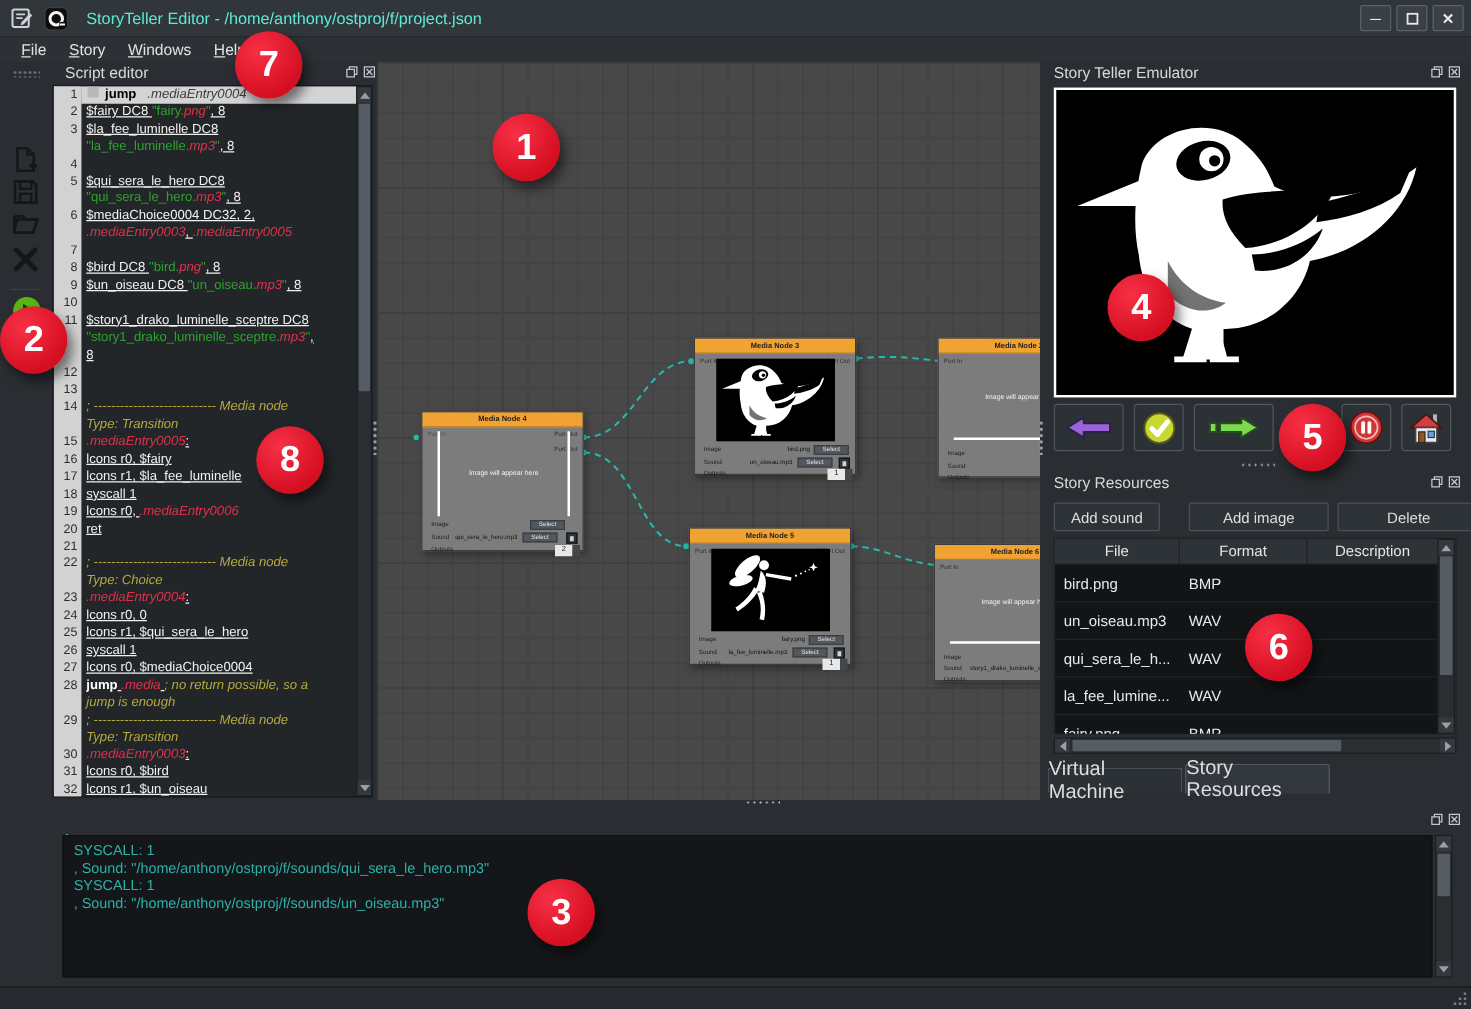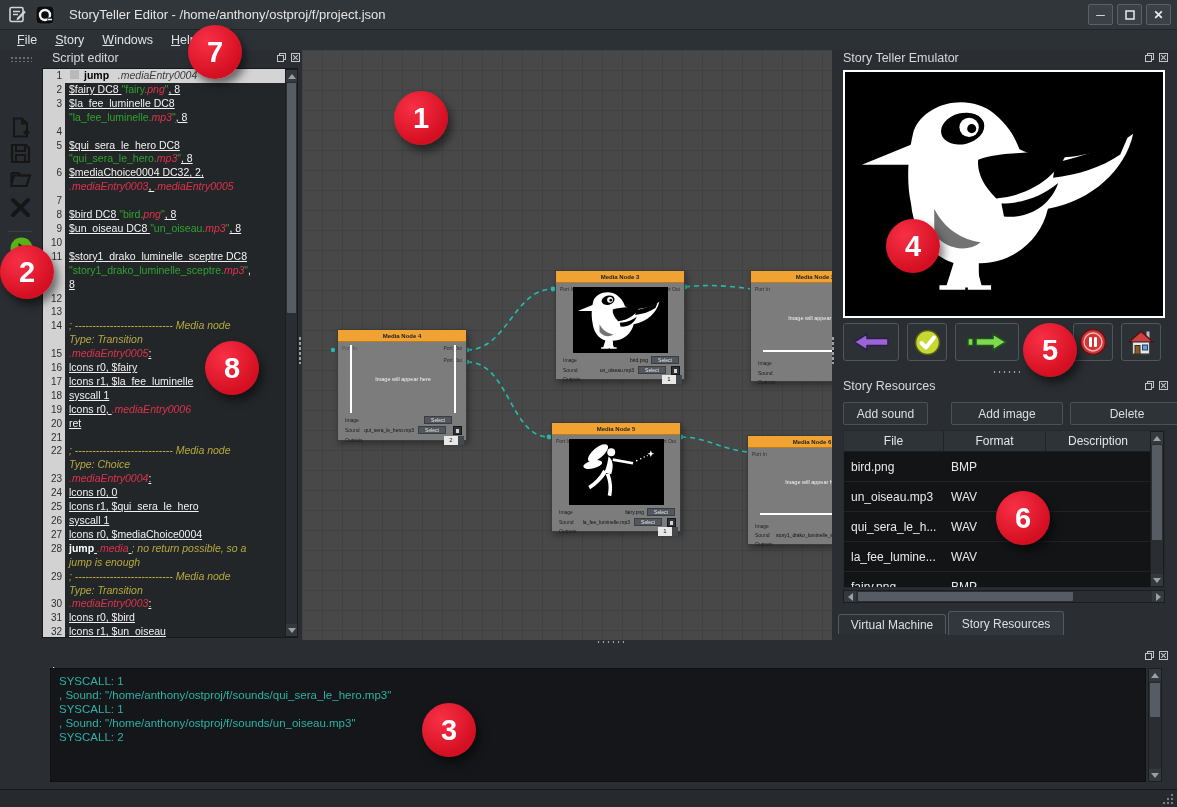--- a/index.html
+++ b/index.html
@@ -4,21 +4,21 @@
 <style>
   * { margin:0; padding:0; box-sizing:border-box; }
   html,body { background:#1d2023; }
   #app {
     position:relative; width:1177px; height:807px; overflow:hidden;
     background:#2a2e32; font-family:"Liberation Sans", sans-serif; color:#d8dbde;
   }
   
   .titlebar { position:absolute; left:0; top:0; width:1177px; height:30px; background:#31363b; border-bottom:1px solid #222528; display:flex; align-items:center; }
   .titlebar .ticon { margin-left:8px; }
-  .title-text { margin-left:14px; font-size:13px; color:#e5e5e5; }
+  .title-text { margin-left:14px; font-size:13px; color:#5eead4; }
   .winbtns { position:absolute; right:6px; top:4px; display:flex; gap:4px; }
   .winbtn { width:25px; height:21px; background:#3b4046; border:1px solid #596066; border-radius:2px; display:flex; align-items:center; justify-content:center; color:#e8eaec; font-size:12px; font-weight:bold; }
   
   .menubar { position:absolute; left:0; top:30px; width:1177px; height:20px; background:#2c3136; display:flex; align-items:center; padding-left:8px; }
   .menu-item { font-size:12.5px; color:#dfe2e5; padding:2px 9px; }
   .menu-item u { text-decoration:underline; }
   
   .toolbar { position:absolute; left:0; top:50px; width:40px; height:739px; background:#2a2e32; }
   .tb-handle { position:absolute; left:10px; top:6px; width:22px; height:6px;
     background-image:radial-gradient(#6a7076 1px, transparent 1.2px); background-size:4px 4px; }
@@ -88,21 +88,21 @@
   
   .res-btn { position:absolute; top:402px; height:23px; background:#2e3338; border:1px solid #4b5157; border-radius:2px; color:#dcdfe2; font-size:12px; display:flex; align-items:center; justify-content:center; }
   .rtable { position:absolute; left:843px; top:430px; width:322px; height:158px; background:#121416; border:1px solid #26292c; overflow:hidden; }
   .thead { display:flex; height:21px; background:#2e3338; border-bottom:1px solid #1b1e21; }
   .th { font-size:12px; color:#e3e6e8; text-align:center; line-height:21px; border-right:1px solid #202327; }
   .th:nth-child(1){ width:100px; } .th:nth-child(2){ width:102px; } .th:nth-child(3){ width:104px; border-right:none; }
   .tr { display:flex; height:30px; border-bottom:1px solid #202327; }
   .td { font-size:12px; color:#e8eaec; line-height:30px; padding-left:7px; overflow:hidden; white-space:nowrap; }
   .td:nth-child(1){ width:100px; } .td:nth-child(2){ width:102px; } .td:nth-child(3){ width:104px; }
   .hscroll { position:absolute; left:843px; top:590px; width:322px; height:13px; background:#2a2e32; border:1px solid #1b1e21; }
-  .tab { position:absolute; background:#2c3136; border:1px solid #53595f; border-bottom:none; border-radius:3px 3px 0 0; color:#dcdfe2; font-size:12px; display:flex; align-items:center; justify-content:center; }
+  .tab { position:absolute; background:#2c3136; border:1px solid #53595f; border-bottom:none; border-radius:3px 3px 0 0; color:#dcdfe2; font-size:16px; display:flex; align-items:center; justify-content:center; }
   
   .logbox { position:absolute; left:50px; top:668px; width:1096px; height:114px; background:#141619; border:1px solid #0e1012; padding:5px 0 0 8px; }
   .log-line { font-size:11.5px; line-height:14px; color:#2bb2a6; white-space:pre; }
   
   .statusbar { position:absolute; left:0; top:789px; width:1177px; height:18px; background:#26292d; border-top:1px solid #17191b; }
   
   .ann { position:absolute; width:54px; height:54px; border-radius:50%;
     background:radial-gradient(circle at 35% 30%, #f83046, #d50f22 70%);
     color:#fff; font-size:29px; font-weight:bold; display:flex; align-items:center; justify-content:center;
     box-shadow:4px 6px 9px rgba(0,0,0,.5); z-index:60; }
@@ -662,21 +662,20 @@
     <svg width="11" height="11" viewBox="0 0 11 11">
         <use href="#close-ic"></use>
       </svg>
   </div>
   <div class="logbox">
     <div>
         <div class="log-line">SYSCALL: 1</div>
         <div class="log-line">, Sound: "/home/anthony/ostproj/f/sounds/qui_sera_le_hero.mp3"</div>
         <div class="log-line">SYSCALL: 1</div>
         <div class="log-line">, Sound: "/home/anthony/ostproj/f/sounds/un_oiseau.mp3"</div>
-        <div class="log-line">SYSCALL: 2</div>
       </div>
   </div>
   <div class="vscroll" style="left:1148px;top:668px;width:14px;height:114px">
     <div class="sb-btn" style="top:0">
         <div class="tri-up"></div>
       </div>
     <div class="sb-thumb" style="top:14px;height:34px"></div>
     <div class="sb-btn" style="bottom:0">
         <div class="tri-down"></div>
       </div>

